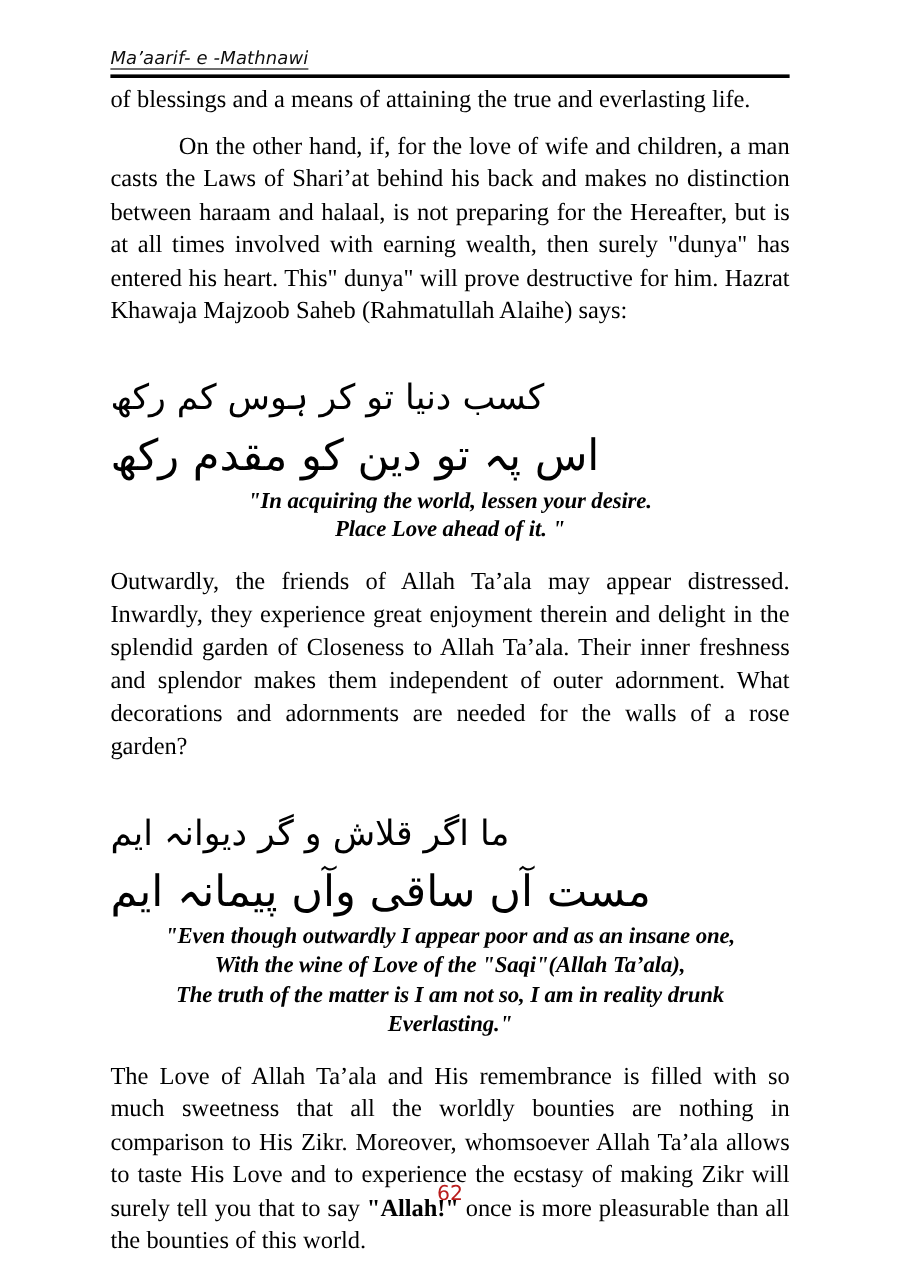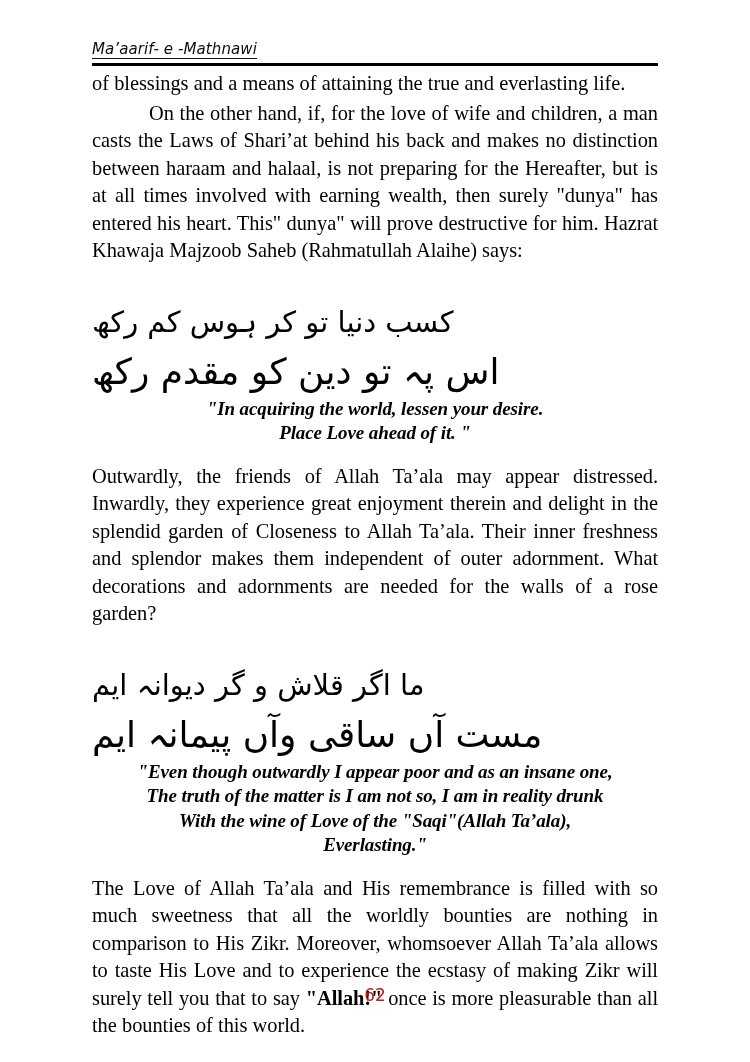--- a/index.html
+++ b/index.html
@@ -65,21 +65,21 @@
     line-height: 27.5px;
     text-align: justify;
     text-justify: inter-word;
     letter-spacing: -0.05px;
     word-spacing: 0.2px;
   }
   p.body.indent {
     text-indent: 57px;
   }
   p.body + p.body {
-    margin-top: 2px;
+    margin-top: 11px;
   }
   .gap-before-verse { height: 16px; }
   .gap-after-trans  { height: 17px; }
 
   b.inline-bold { font-weight: bold; }
 
   
   .verse-block {
     text-align: left;
     direction: rtl;
@@ -154,22 +154,22 @@
 
     <div class="gap-before-verse"></div>
 
     <div class="verse-block">
       <div class="verse-line">ما اگر قلاش و گر دیوانہ ایم</div>
       <div class="verse-line v2">مست آں ساقی وآں پیمانہ ایم</div>
     </div>
 
     <div class="translation">
       <span class="tline">"Even though outwardly I appear poor and as an insane one,</span>
+      <span class="tline">With the wine of Love of the "Saqi"(Allah Ta’ala),</span>
       <span class="tline">The truth of the matter is I am not so, I am in reality drunk</span>
-      <span class="tline">With the wine of Love of the "Saqi"(Allah Ta’ala),</span>
       <span class="tline">Everlasting."</span>
     </div>
 
     <div class="gap-after-trans"></div>
 
     <p class="body"><span>The Love of Allah Ta’ala and His remembrance is filled with so much sweetness that all the worldly bounties are nothing in comparison to His Zikr. Moreover, whomsoever Allah Ta’ala allows to taste His Love and to experience the ecstasy of making Zikr will surely tell you that to say </span><b class="inline-bold">"Allah!"</b><span> once is more pleasurable than all the bounties of this world.</span></p>
 
   </div>
 
   <div class="page-number">62</div>

